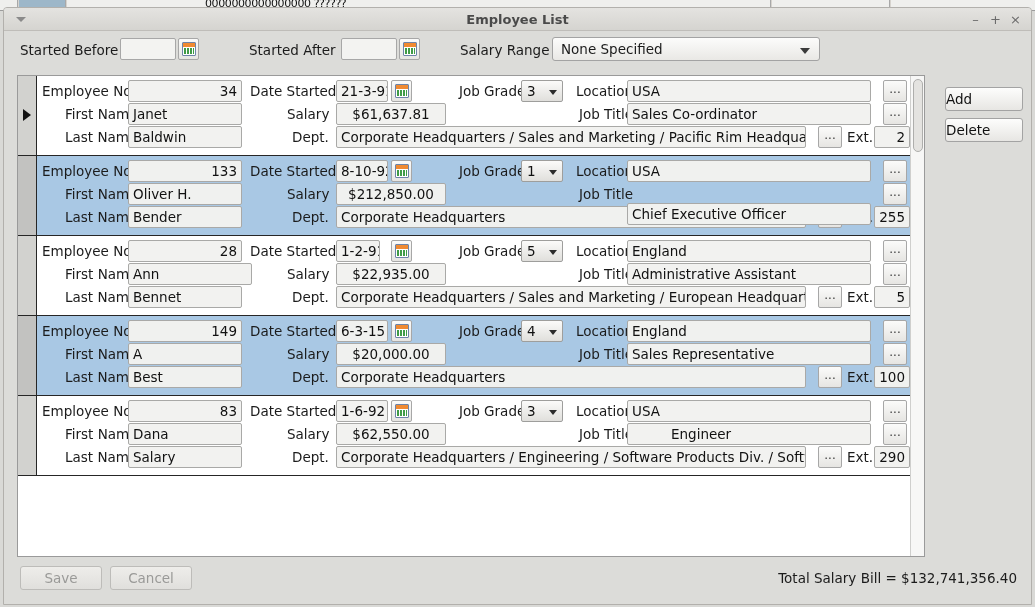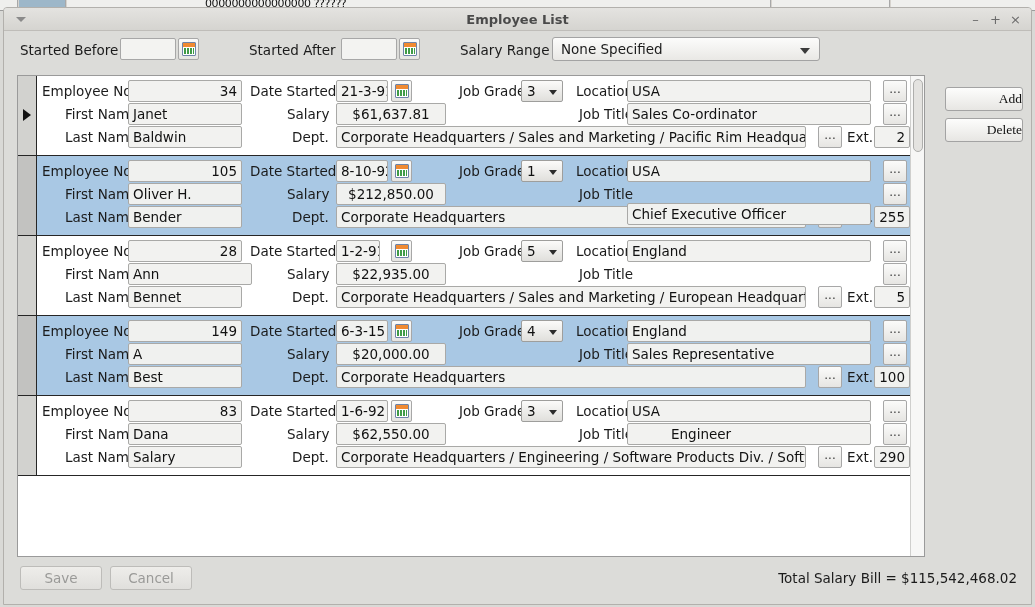--- a/index.html
+++ b/index.html
@@ -175,21 +175,21 @@
     background: linear-gradient(#fbfbfa, #e6e5e2);
     border: 1px solid #a7a7a7; border-radius: 2px;
     font-size: 12px; color: #3a3a3a; text-align: center; line-height: 16px;
   }
 
   
   .sidebtn {
     position: absolute; left: 941px; width: 78px; height: 24px;
     background: linear-gradient(#fdfdfc, #e7e6e3);
     border: 1px solid #a3a3a3; border-radius: 3px;
-    font-size: 13.5px; color: #111; text-align: right; line-height: 22px; font-family: Liberation Serif, serif;
+    font-size: 13.5px; color: #111; text-align: left; line-height: 22px;
   }
   #btn-add { top: 79px; }
   #btn-delete { top: 110px; }
 
   
   .botbtn {
     position: absolute; top: 558px; height: 24px; width: 82px;
     background: linear-gradient(#eeedea, #e0dfdc);
     border: 1px solid #bdbcb9; border-radius: 3px;
     font-size: 13.5px; color: #9a9a98; text-align: center; line-height: 22px;
@@ -274,21 +274,21 @@
           <div class="fld" style="left:609px;top:4px;width:244px;">USA</div>
           <div class="ell-btn" style="left:865px;top:4px;">...</div>
           <div class="fld" style="left:609px;top:27px;width:244px;">Sales Co-ordinator</div>
           <div class="ell-btn" style="left:865px;top:27px;">...</div>
         </div>
         <div class="rec sel">
           <div class="gutter"></div>
           <div class="lbl" style="left:24px;top:7px;">Employee No.</div>
           <div class="lbl" style="left:47px;top:30px;">First Name</div>
           <div class="lbl" style="left:47px;top:53px;">Last Name</div>
-          <div class="fld num" style="left:110px;top:4px;width:114px;">105</div>
+          <div class="fld num" style="left:110px;top:4px;width:114px;">133</div>
           <div class="fld" style="left:110px;top:27px;width:114px;">Oliver H.</div>
           <div class="fld" style="left:110px;top:50px;width:114px;">Bender</div>
           <div class="lbl" style="left:232px;top:7px;">Date Started</div>
           <div class="lbl" style="left:269px;top:30px;">Salary</div>
           <div class="lbl" style="left:274px;top:53px;">Dept.</div>
           <div class="fld" style="left:318px;top:4px;width:52px;">8-10-92</div>
           <div class="cal-btn" style="left:373px;top:4px;">
             <span class="cal-ico"></span>
           </div>
           <div class="fld ctr" style="left:318px;top:27px;width:110px;">$212,850.00</div>
@@ -324,20 +324,21 @@
           <div class="fld" style="left:318px;top:50px;width:470px;">Corporate Headquarters / Sales and Marketing / European Headquarters</div>
           <div class="ell-btn" style="left:800px;top:50px;">...</div>
           <div class="lbl" style="left:829px;top:53px;">Ext.</div>
           <div class="fld num" style="left:856px;top:50px;width:36px;">5</div>
           <div class="lbl" style="left:441px;top:7px;">Job Grade</div>
           <div class="grade-sel" style="left:503px;top:4px;"><span>5</span><span class="ga"></span></div>
           <div class="lbl" style="left:558px;top:7px;">Location</div>
           <div class="lbl" style="left:561px;top:30px;">Job Title</div>
           <div class="fld" style="left:609px;top:4px;width:244px;">England</div>
           <div class="ell-btn" style="left:865px;top:4px;">...</div>
+          <div class="fld" style="left:609px;top:27px;width:244px;">Administrative Assistant</div>
           <div class="ell-btn" style="left:865px;top:27px;">...</div>
         </div>
         <div class="rec sel">
           <div class="gutter"></div>
           <div class="lbl" style="left:24px;top:7px;">Employee No.</div>
           <div class="lbl" style="left:47px;top:30px;">First Name</div>
           <div class="lbl" style="left:47px;top:53px;">Last Name</div>
           <div class="fld num" style="left:110px;top:4px;width:114px;">149</div>
           <div class="fld" style="left:110px;top:27px;width:114px;">A</div>
           <div class="fld" style="left:110px;top:50px;width:114px;">Best</div>
@@ -395,14 +396,14 @@
     <div id="vscroll">
       <div id="vthumb"></div>
     </div>
   </div>
 
   <div class="sidebtn" id="btn-add">Add</div>
   <div class="sidebtn" id="btn-delete">Delete</div>
 
   <div class="botbtn" id="btn-save">Save</div>
   <div class="botbtn" id="btn-cancel">Cancel</div>
-  <div id="total-bill">Total Salary Bill = $115,542,468.02</div>
+  <div id="total-bill">Total Salary Bill = $132,741,356.40</div>
 </div>
 
 </body></html>

